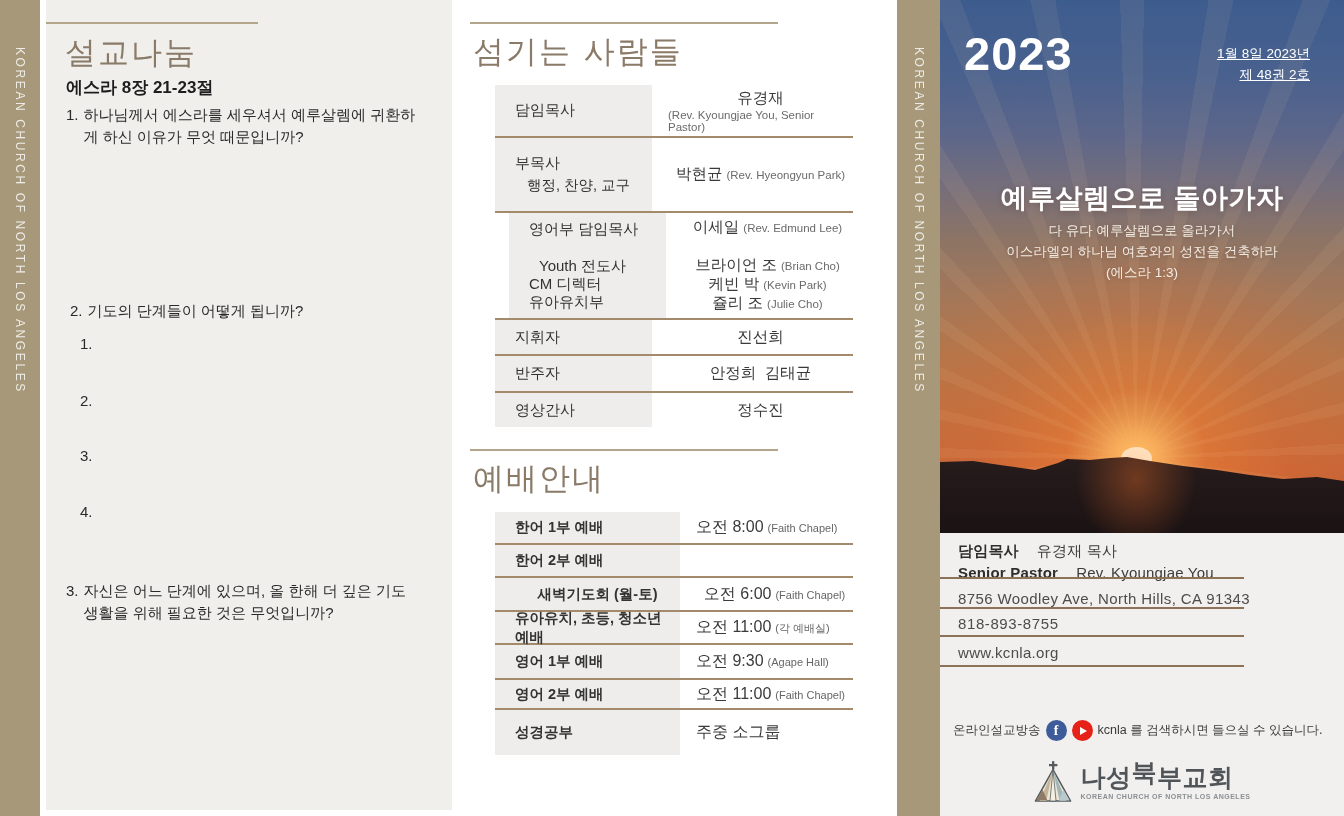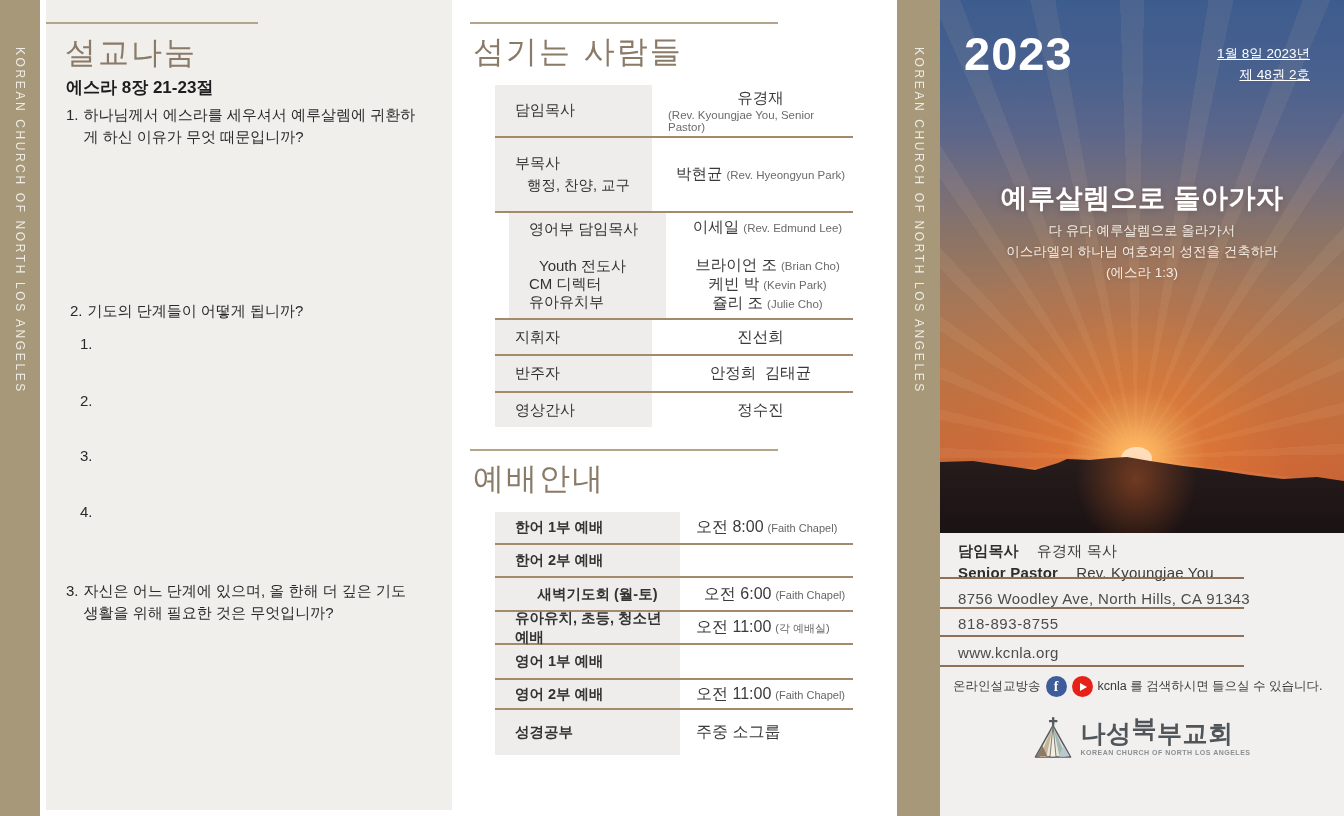--- a/index.html
+++ b/index.html
@@ -84,21 +84,21 @@
 
   .info { position:absolute; left:0; top:533px; width:404px; height:283px; background:#f1f0ee; color:#3c3c3c; }
   .irow { position:relative; }
   .irow::after { content:''; position:absolute; left:0; bottom:0; width:304px; height:2px; background:#8d7257; }
   .pastor { height:46px; padding:9px 0 0 18px; font-size:15px; }
   .pastor .l { margin-bottom:3px; letter-spacing:0.2px; }
   .pastor b { font-weight:700; color:#2e2e2e; margin-right:18px; }
   .addr { height:30px; line-height:40px; padding-left:18px; font-size:15px; letter-spacing:0.4px; color:#4c4c4c; }
   .phone { height:28px; line-height:29px; padding-left:18px; font-size:15px; letter-spacing:0.6px; color:#4c4c4c; }
   .web { height:30px; line-height:31px; padding-left:18px; font-size:15px; letter-spacing:0.3px; color:#4c4c4c; }
-  .broadcast { display:flex; align-items:center; gap:5px; padding:9px 0 0 13px; font-size:12.5px; color:#3a3a3a; }
+  .broadcast { display:flex; align-items:center; gap:5px; padding:9px 0 0 13px; font-size:12.5px; color:#3a3a3a;margin-top:44px; }
   .icon-circle { width:21px; height:21px; border-radius:50%; display:inline-flex; align-items:center; justify-content:center; flex:0 0 auto; }
   .fb { background:#3e5c9a; color:#fff; font-weight:700; font-size:14px; font-family:"Liberation Serif", serif; }
   .yt { background:#e62117; }
   .yt .tri { width:0; height:0; border-left:7px solid #ffffff; border-top:4.5px solid transparent; border-bottom:4.5px solid transparent; margin-left:2px; }
 
   .logo { display:flex; align-items:center; justify-content:center; gap:9px; margin-top:20px; }
   .logo-text .ko { font-size:25px; font-weight:700; color:#50555a; line-height:1; letter-spacing:0.5px; }
   .logo-text .ko .raised { position:relative; top:-5px; }
   .logo-text .cap { margin-top:3px; font-size:7px; letter-spacing:0.5px; color:#8a8f94; font-weight:600; }
 </style>
@@ -214,20 +214,23 @@
           </div>
       </div>
       <div class="trow" style="height:33px;">
         <div class="lbl">유아유치, 초등, 청소년 예배</div>
         <div class="val">
             <span class="time"><span>오전 11:00</span><span class="place">(각 예배실)</span></span>
           </div>
       </div>
       <div class="trow" style="height:35px;">
         <div class="lbl">영어 1부 예배</div>
+        <div class="val">
+            <span class="time"><span>오전 9:30</span><span class="place">(Agape Hall)</span></span>
+          </div>
       </div>
       <div class="trow" style="height:30px;">
         <div class="lbl">영어 2부 예배</div>
         <div class="val">
             <span class="time"><span>오전 11:00</span><span class="place">(Faith Chapel)</span></span>
           </div>
       </div>
       <div class="trow" style="height:45px;">
         <div class="lbl">성경공부</div>
         <div class="val">

